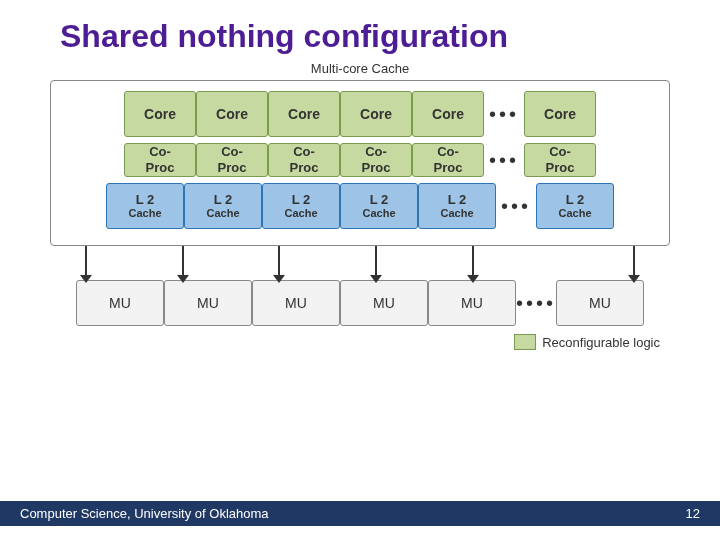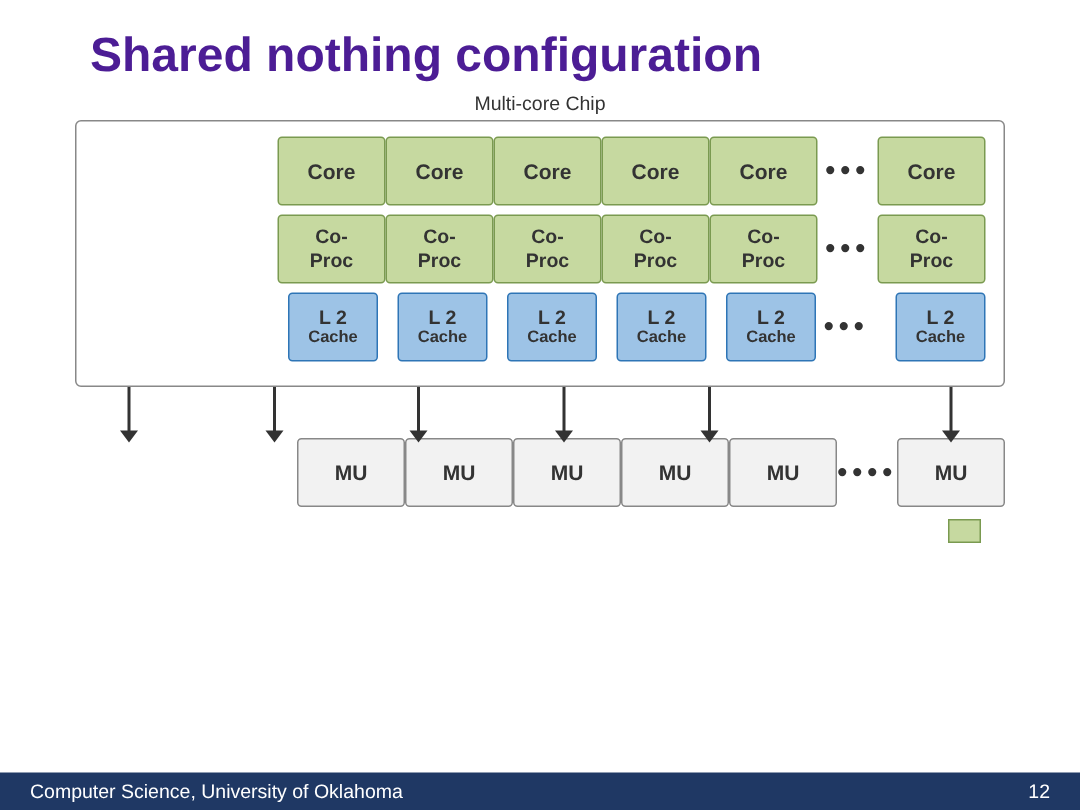--- a/index.html
+++ b/index.html
@@ -32,21 +32,21 @@
       border-radius: 4px;
       margin: 0 auto;
       width: 620px;
       padding: 10px 12px 10px 12px;
       background: #fff;
     }
 
     .row {
       display: flex;
       align-items: center;
-      justify-content: flex-end;
+      justify-content: center;
       margin-bottom: 6px;
     }
 
     .core-box {
       background: #c6d9a0;
       border: 1.5px solid #7a9a50;
       border-radius: 3px;
       width: 72px;
       height: 46px;
       display: flex;
@@ -55,46 +55,45 @@
       font-size: 14px;
       font-weight: bold;
       color: #333;
     }
 
     .coproc-box {
       background: #c6d9a0;
       border: 1.5px solid #7a9a50;
       border-radius: 3px;
       width: 72px;
-      height: 46px;
+      height: 34px;
       display: flex;
       align-items: center;
       justify-content: center;
       font-size: 13px;
       font-weight: bold;
       color: #333;
       text-align: center;
       line-height: 1.2;
     }
 
     .cache-box {
       background: #9dc3e6;
       border: 1.5px solid #2e75b6;
       border-radius: 3px;
-      width: 60px;
+      width: 78px;
       height: 46px;
       display: flex;
       flex-direction: column;
       align-items: center;
       justify-content: center;
       font-size: 13px;
       font-weight: bold;
       color: #333;
       line-height: 1.2;
-      margin-left: 13px;
     }
 
     .cache-box .cache-label {
       font-size: 11px;
       font-weight: bold;
     }
 
     .dots {
       font-size: 20px;
       color: #333;
@@ -124,27 +123,27 @@
       left: -5px;
       border-left: 6px solid transparent;
       border-right: 6px solid transparent;
       border-top: 8px solid #333;
     }
 
     .mu-box {
       background: #f2f2f2;
       border: 1.5px solid #888;
       border-radius: 3px;
-      width: 72px;
+      width: 88px;
       height: 46px;
       display: flex;
       align-items: center;
       justify-content: center;
       font-size: 14px;
-      font-weight: bold;
+      font-weight: normal;
       color: #333;
     }
 
     .arrows-row {
       display: flex;
       align-items: center;
       justify-content: space-between;
       margin-bottom: 4px;
       padding: 0 0;
     }
@@ -174,38 +173,38 @@
       margin-right: 6px;
     }
 
     .legend-text {
       font-size: 13px;
       color: #333;
     }
 
     .footer-bar {
       position: absolute;
-      bottom: 0;
+      bottom: 14px;
       left: 0;
       right: 0;
       background: #1f3864;
       color: #fff;
       display: flex;
       align-items: center;
       justify-content: space-between;
       padding: 5px 20px;
       font-size: 13px;
     }
   </style>
 </head>
 <body>
 
 <div class="page-title">Shared nothing configuration</div>
 
-<div class="chip-label">Multi-core Chip</div>
+<div class="chip-label">Multi-core Cache</div>
 
 <div class="main-content">
   <div class="chip-container">
 
     <div class="row">
       <div class="core-box">Core</div>
       <div class="core-box">Core</div>
       <div class="core-box">Core</div>
       <div class="core-box">Core</div>
       <div class="core-box">Core</div>
@@ -282,18 +281,19 @@
     <div class="mu-box">MU</div>
     <div class="mu-box">MU</div>
     <div class="dots">••••</div>
     <div class="mu-box">MU</div>
   </div>
 
 </div>
 
 <div class="legend-row">
   <span class="legend-box"></span>
+  <span class="legend-text">Reconfigurable logic</span>
 </div>
 
 <div class="footer-bar">
   <span>Computer Science, University of Oklahoma</span>
   <span>12</span>
 </div>
 
 </body></html>

